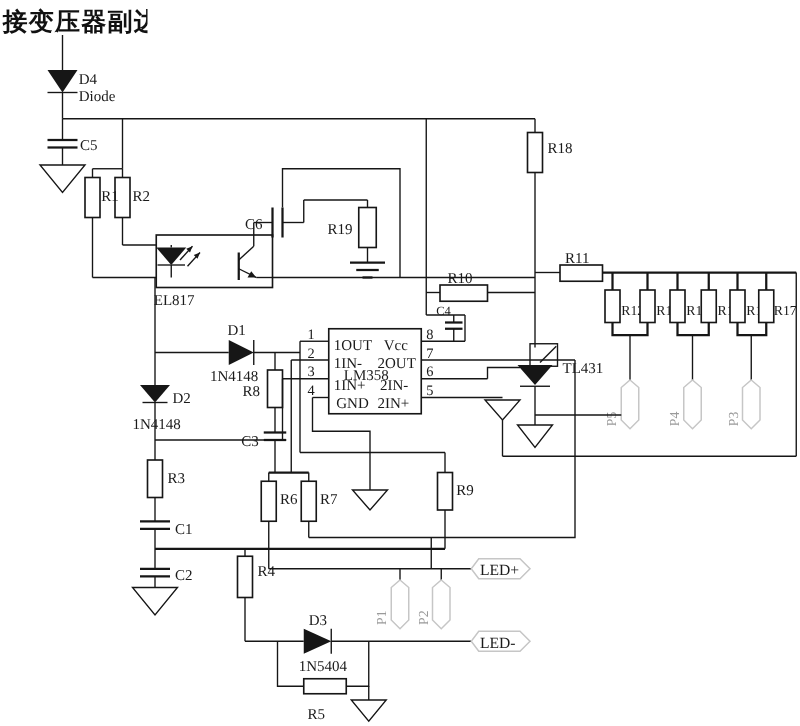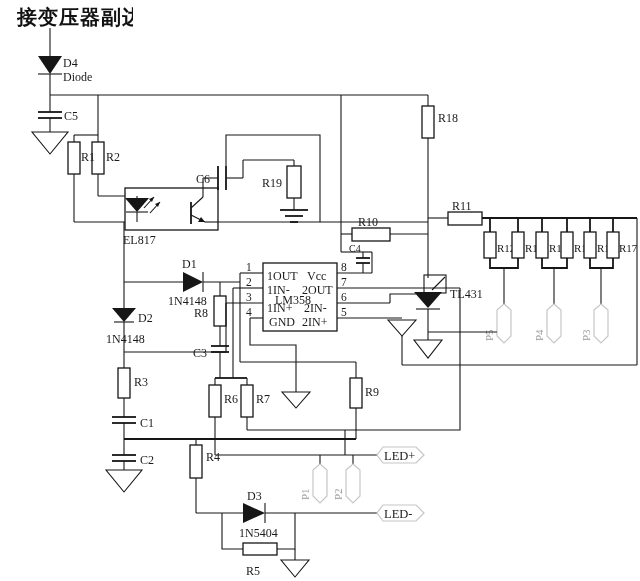--- a/index.html
+++ b/index.html
@@ -10,21 +10,21 @@
   .w2{stroke:#161616;stroke-width:1.8;fill:none;}
   .comp{fill:#ffffff;stroke:#161616;stroke-width:1.3;}
   .solid{fill:#161616;stroke:none;}
   .lt{stroke:#c6c6c6;stroke-width:1.2;fill:#ffffff;}
   text{fill:#1a1a1a;font-family:"Liberation Serif",serif;font-size:12px;}
   .t11{font-size:11px;}
   .t10{font-size:10px;}
   .pin{font-size:11.5px;}
   .gray{fill:#9a9a9a;}
   .cntxt{font-size:12.5px;}
-  #title-label{position:absolute;left:17px;top:4px;width:116px;height:26px;overflow:hidden;
+  #title-label{position:absolute;left:2px;top:4px;width:116px;height:26px;overflow:hidden;
       white-space:nowrap;font-size:20px;font-weight:bold;color:#111;letter-spacing:1px;}
   #wm-cn{position:absolute;left:226px;top:243px;font-size:31px;font-weight:bold;letter-spacing:2px;
       color:rgba(193,78,62,0.50);text-shadow:0 0 2px rgba(255,255,255,0.9);pointer-events:none;}
   #wm-url{position:absolute;left:230px;top:293px;font-size:27px;font-weight:bold;letter-spacing:1px;
       color:rgba(209,156,146,0.60);text-shadow:0 0 2px #ffffff;pointer-events:none;}
 </style>
 </head>
 <body>
 
 <div class="stage">

